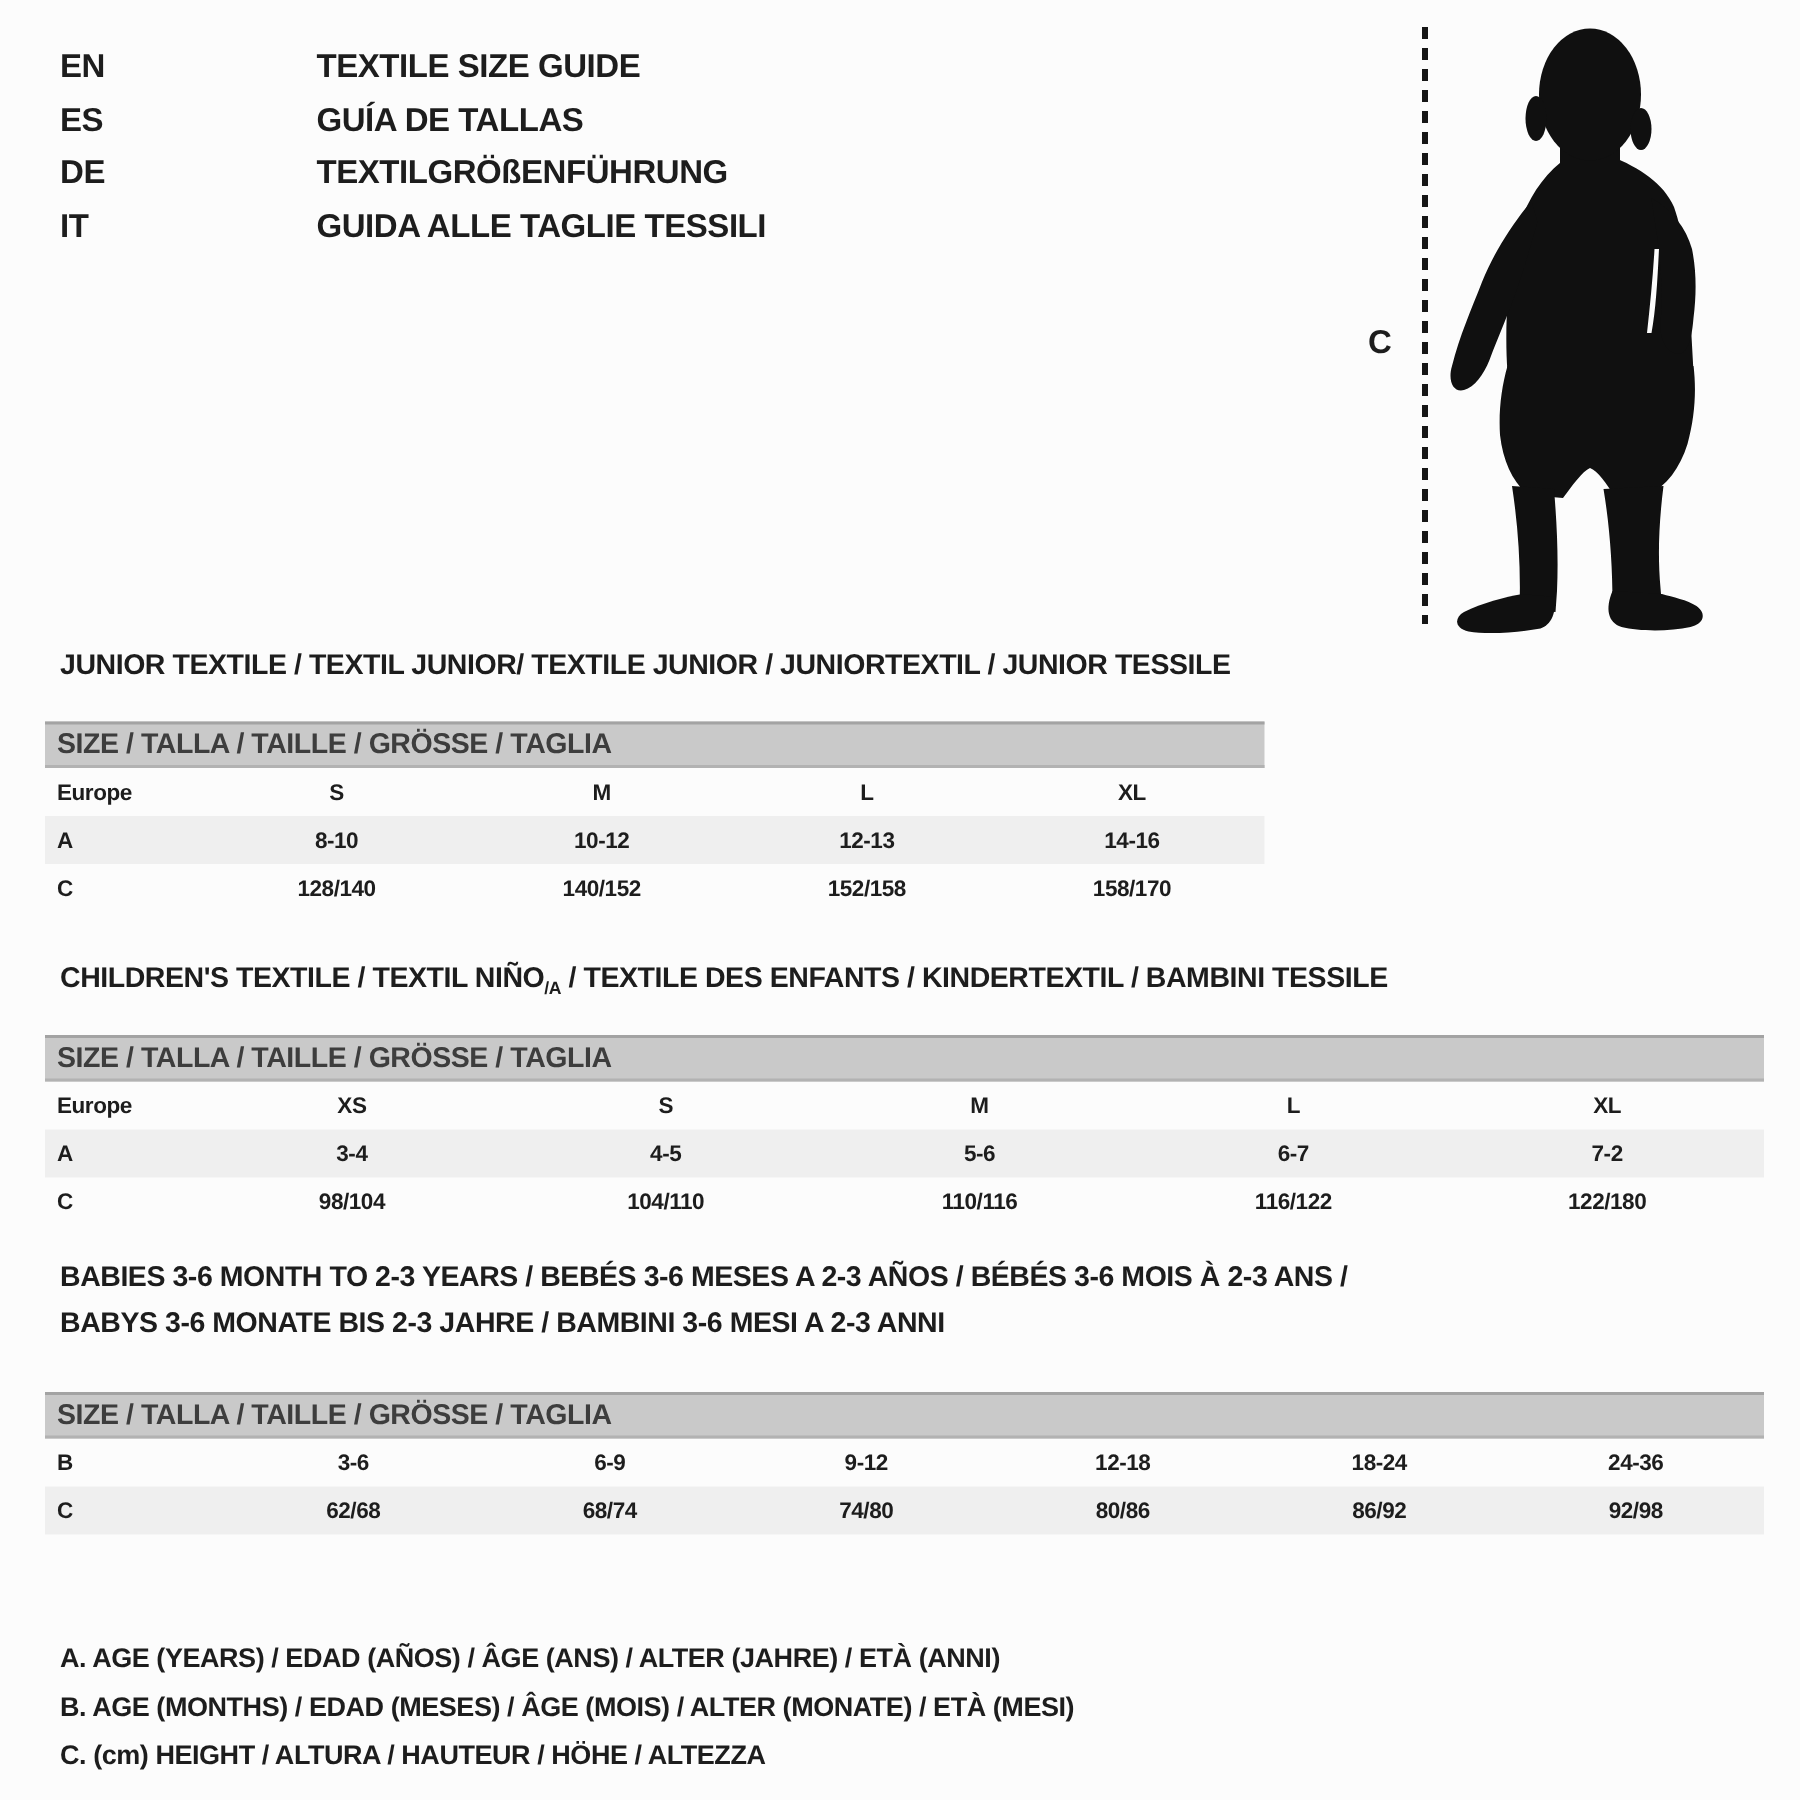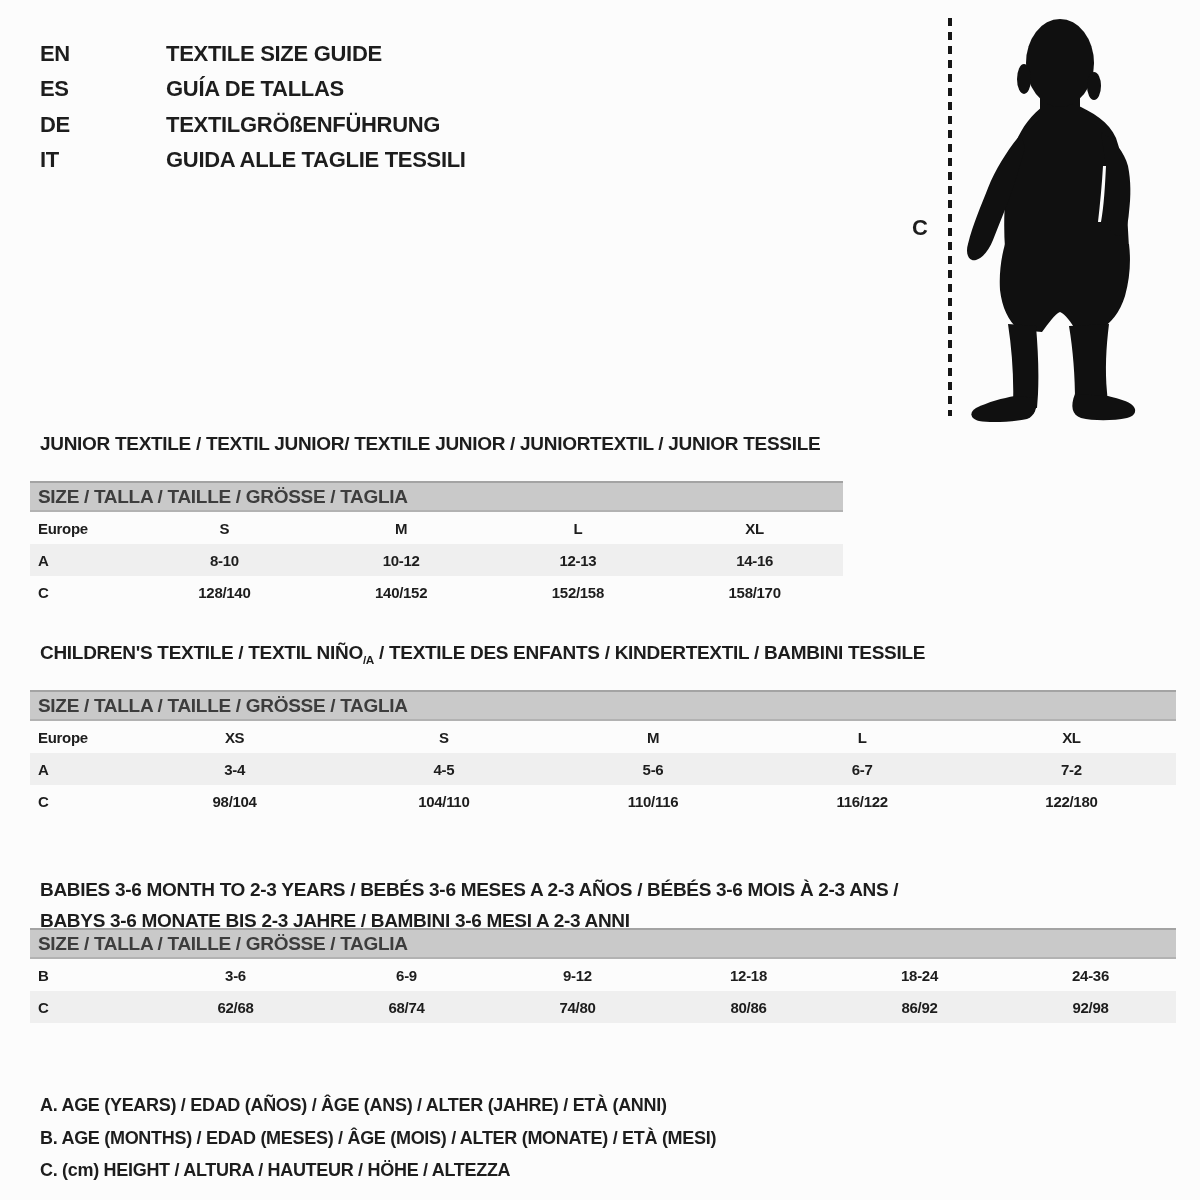--- a/index.html
+++ b/index.html
@@ -2,21 +2,21 @@
 <html><head>
 <meta charset="utf-8">
 <style>
   html,body{margin:0;padding:0;}
   body{background:#fcfcfc;font-family:"Liberation Sans",sans-serif;}
   .canvas{position:relative;width:1200px;height:1200px;background:#fcfcfc;overflow:hidden;
           color:#1d1d1d;font-weight:700;letter-spacing:-0.3px;}
 
   
   .lang-list{position:absolute;left:40px;top:31px;}
-  .lang-row{display:flex;height:35.6px;align-items:flex-end;font-size:22px;}
+  .lang-row{display:flex;height:35.6px;align-items:flex-start;font-size:22px;gap:45px;}
   .lang-code{width:78px;}
   .lang-label{white-space:nowrap;margin-left:48px;}
 
   
   .measure-line{position:absolute;left:948px;top:18px;width:4px;height:398px;
     background:repeating-linear-gradient(to bottom,#161616 0 8px,rgba(0,0,0,0) 8px 14px);}
   .measure-label{position:absolute;left:912px;top:215px;font-size:22px;}
   .silhouette{position:absolute;left:963px;top:16px;}
 
   
@@ -148,21 +148,21 @@
     <div class="t-row">
       <span class="c0">C</span>
       <span class="c">98/104</span>
       <span class="c">104/110</span>
       <span class="c">110/116</span>
       <span class="c">116/122</span>
       <span class="c">122/180</span>
     </div>
   </div>
 
-  <div class="sec-title" style="top:874px;line-height:31px">
+  <div class="sec-title" style="top:836px;line-height:31px">
     <div>BABIES 3-6 MONTH TO 2-3 YEARS / BEBÉS 3-6 MESES A 2-3 AÑOS / BÉBÉS 3-6 MOIS À 2-3 ANS /</div>
     <div>BABYS 3-6 MONATE BIS 2-3 JAHRE / BAMBINI 3-6 MESI A 2-3 ANNI</div>
   </div>
   <div class="table bb" style="top:928px;width:1146px">
     <div class="t-head">SIZE / TALLA / TAILLE / GRÖSSE / TAGLIA</div>
     <div class="t-row">
       <span class="c0">B</span>
       <span class="c">3-6</span>
       <span class="c">6-9</span>
       <span class="c">9-12</span>

